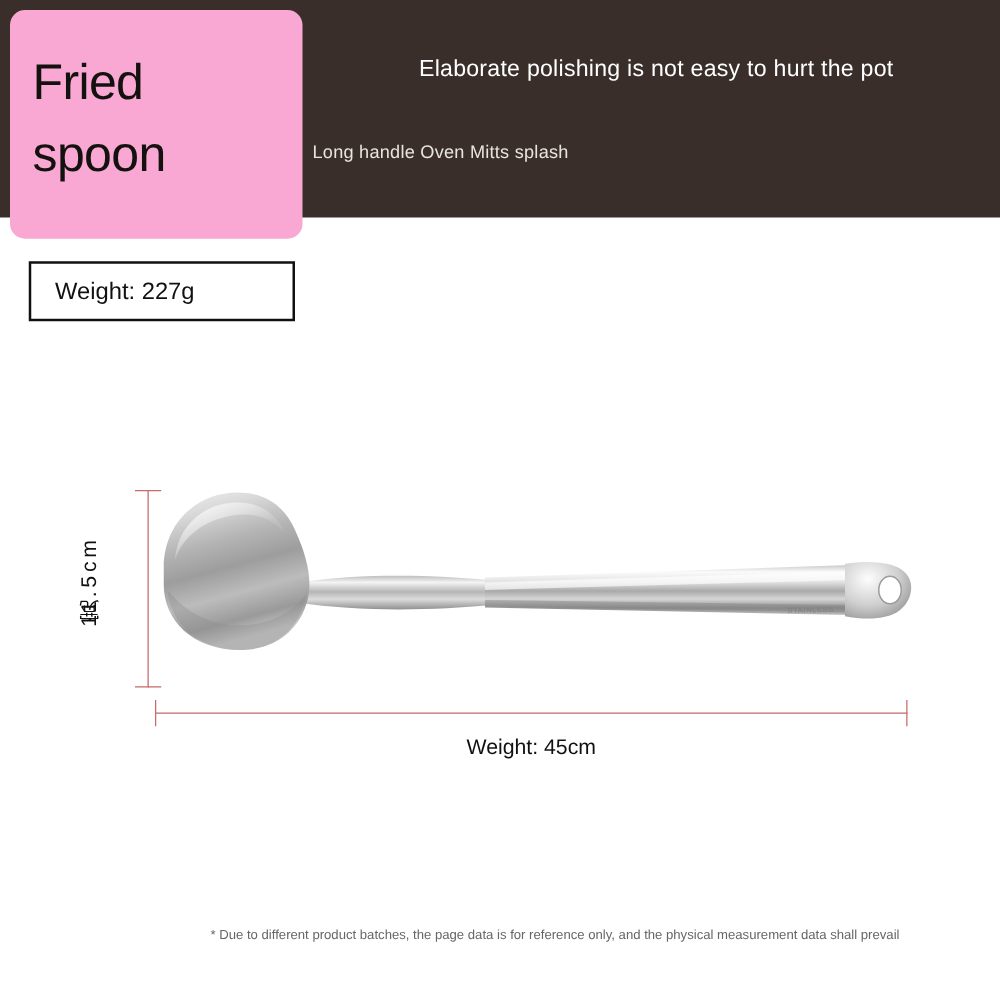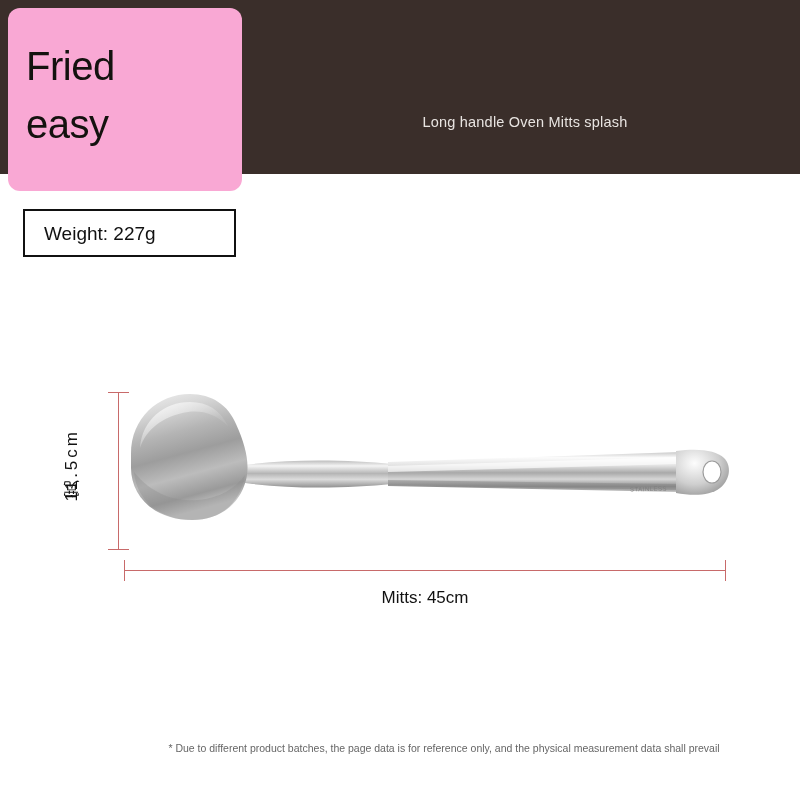--- a/index.html
+++ b/index.html
@@ -39,21 +39,20 @@
     text-align: center;
     color: #ffffff;
     font-size: 18.5px;
     letter-spacing: 0.2px;
   }
   .header-line2 {
     position: absolute;
     left: 0;
     top: 114px;
     width: 550px;
-    text-align: center;
     color: #e8e4e1;
     font-size: 14.5px;
     letter-spacing: 0.2px;
   }
 
   
   .title-card {
     position: absolute;
     left: 8px;
     top: 8px;
@@ -213,27 +212,28 @@
     font-size: 10.5px;
     color: #666666;
     padding-left: 44px;
   }
 </style>
 </head>
 <body>
 
 <div class="header">
   <div class="header-inner">
+    <div class="header-line1">Elaborate polishing is not easy to hurt the pot</div>
     <div class="header-line2">Long handle Oven Mitts splash</div>
   </div>
 </div>
 
 <div class="title-card">
   <div class="t-line t-line-1">Fried</div>
-  <div class="t-line t-line-2">easy</div>
+  <div class="t-line t-line-2">spoon</div>
 </div>
 
 <div class="weight-box">
   <div class="w-text">Weight: 227g</div>
 </div>
 
 <div class="product-area">
 
   <div class="dim-v">
     <div class="line"></div>
@@ -304,16 +304,16 @@
       <ellipse cx="592" cy="92" rx="9" ry="11" fill="none" stroke="#9b9b9b" stroke-width="1.2"></ellipse>
     </svg>
     <div class="brand-mark">STAINLESS</div>
   </div>
 
   <div class="dim-h">
     <div class="line"></div>
     <div class="cap cap-left"></div>
     <div class="cap cap-right"></div>
   </div>
-  <div class="dim-h-label">Mitts: 45cm</div>
+  <div class="dim-h-label">Weight: 45cm</div>
 </div>
 
 <div class="footnote">* Due to different product batches, the page data is for reference only, and the physical measurement data shall prevail</div>
 
 </body></html>

